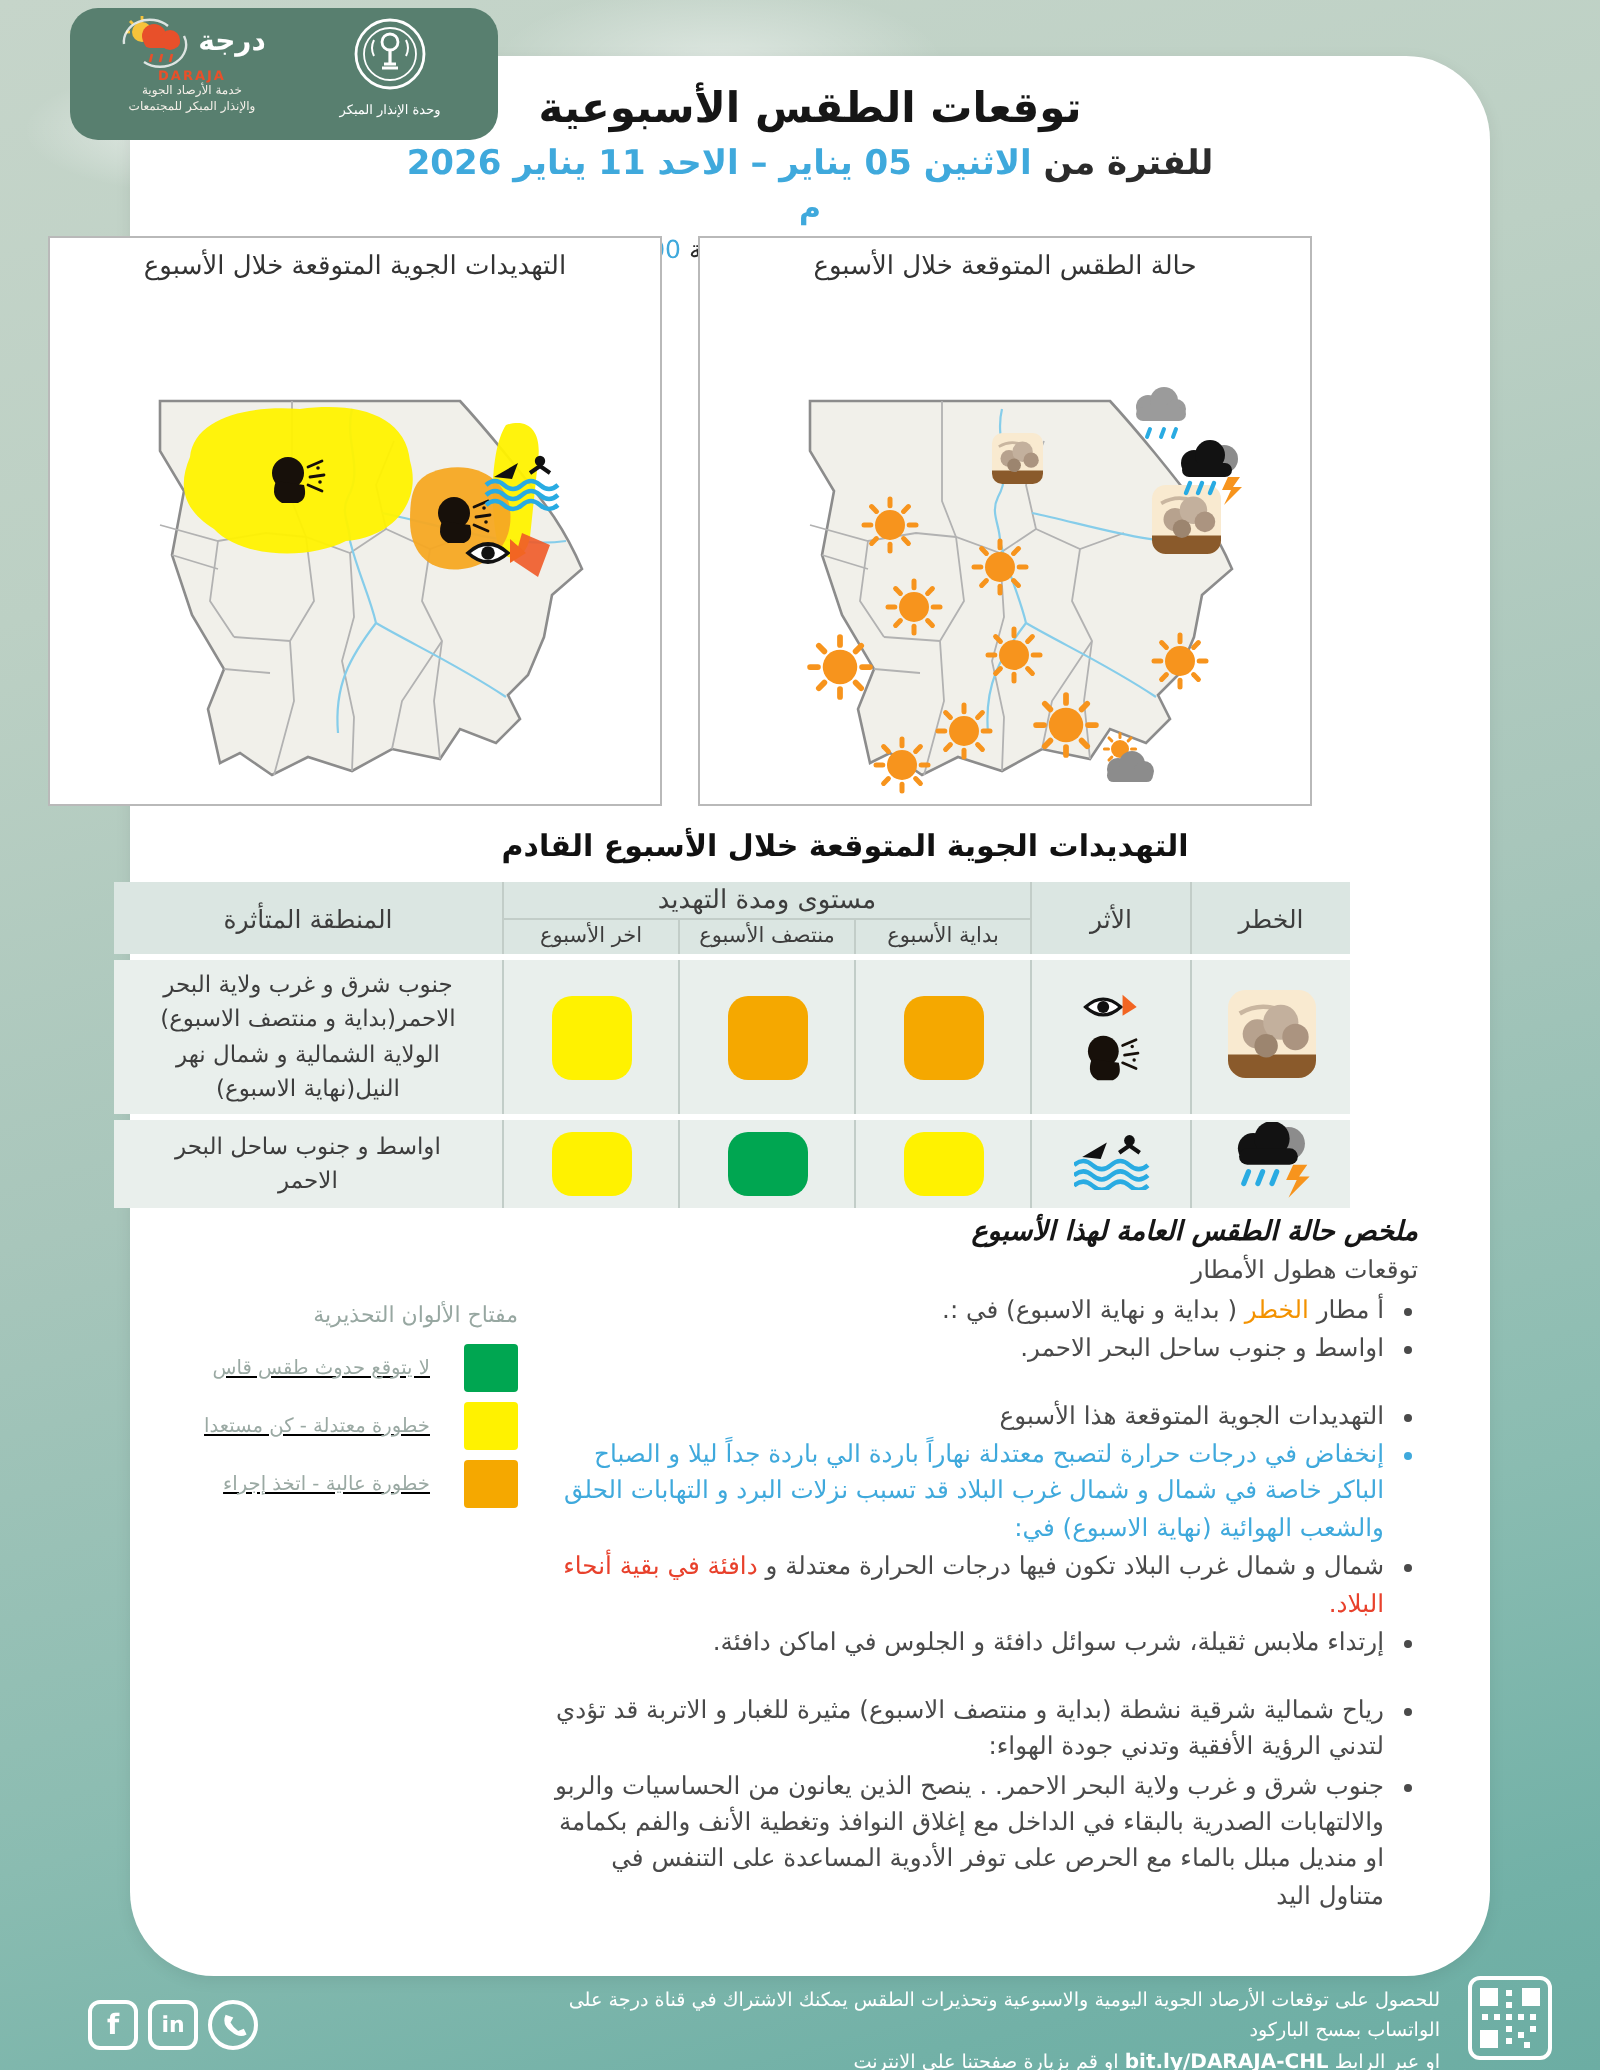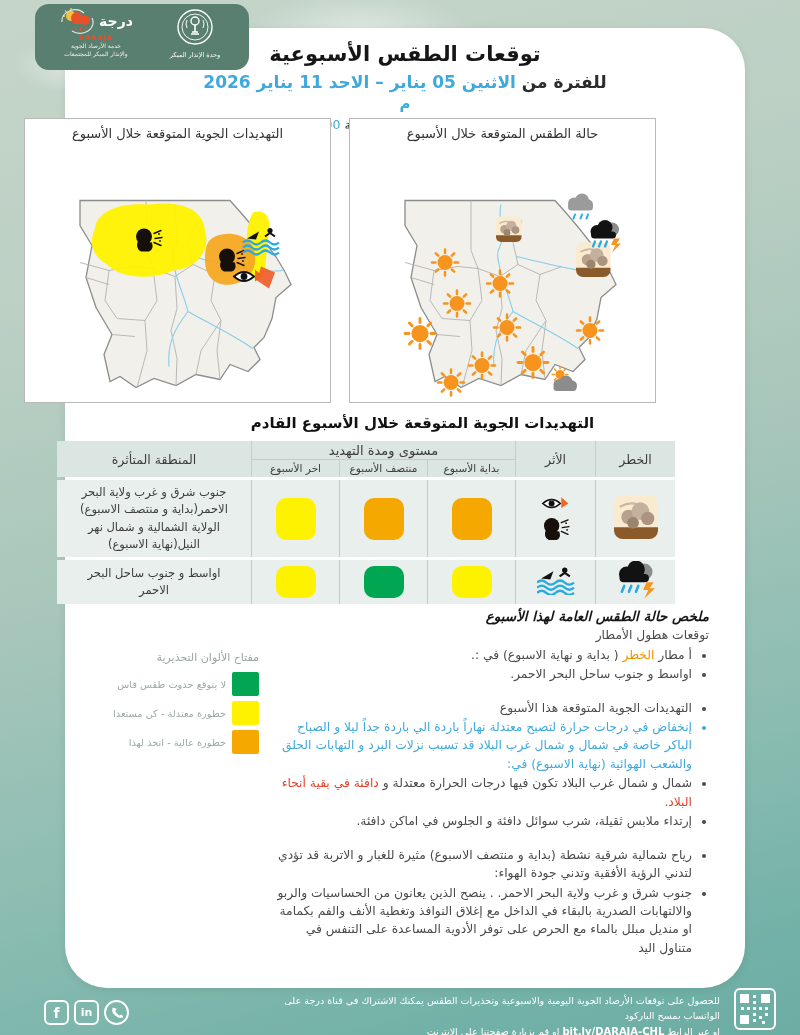--- a/index.html
+++ b/index.html
@@ -62,21 +62,21 @@
   .subs span { flex:1; font-size:10.5px; padding:2px 0 3px; border-left:1px solid #c2cdc8; }
   .subs span:last-child { border-left:none; }
   td.cell-area { font-size:11.5px; line-height:1.5; padding:4px 20px; }
   .lvl { margin:6px auto; border-radius:10px; width:40px; }
   .lvl-tall { height:42px; } .lvl-short { height:32px; }
   .impact-stack { display:flex; flex-direction:column; align-items:center; gap:4px; padding:4px 0; }
 
   
   .legend { position:absolute; top:592px; left:18px; width:176px; direction:rtl;margin-top:31px; }
   .legend-title { font-size:11px; color:#97a7a1; text-align:right; margin-bottom:8px; padding-left:4px;}
-  .legend-row { display:flex; direction:rtl; align-items:center; gap:6px; margin-bottom:5px; }
+  .legend-row { display:flex; direction:rtl; align-items:center; gap:17px; margin-bottom:5px;text-decoration:underline; }
   .legend-sq { width:27px; height:24px; border-radius:2px; flex:0 0 auto; }
   .legend-lbl { font-size:9.8px; color:#9aa9a3; text-align:right; }
 
   
   .summary { position:absolute; top:578px; right:26px; width:434px; direction:rtl;
     text-align:right; font-size:12.3px; color:#4a4a4a; line-height:1.5; }
   .summary-title { font-size:13.5px; font-weight:bold; color:#161616;font-style:italic; }
   .summary ul { list-style:disc; padding-right:17px; margin:1px 0 0; }
   .summary li { margin-bottom:1px; }
   .gap { margin-top:15px; }
@@ -403,21 +403,21 @@
     <div class="legend-row">
       <span class="legend-sq" style="background-color: rgb(0, 166, 81);"></span>
       <span class="legend-lbl">لا يتوقع حدوث طقس قاس</span>
     </div>
     <div class="legend-row">
       <span class="legend-sq" style="background-color: rgb(255, 242, 0);"></span>
       <span class="legend-lbl">خطورة معتدلة - كن مستعدا</span>
     </div>
     <div class="legend-row">
       <span class="legend-sq" style="background-color: rgb(245, 168, 0);"></span>
-      <span class="legend-lbl">خطورة عالية - اتخذ لهذا</span>
+      <span class="legend-lbl">خطورة عالية - اتخذ إجراء</span>
     </div>
   </div>
 
   <div class="summary" style="right:91px; top:606px;">
     <div class="summary-title">ملخص حالة الطقس العامة لهذا الأسبوع</div>
     <div>توقعات هطول الأمطار</div>
     <ul>
       <li><span>أ مطار </span><span class="orange">الخطر</span><span> ( بداية و نهاية الاسبوع) في :.</span></li>
       <li><span>اواسط و جنوب ساحل البحر الاحمر.</span></li>
       <li class="gap"><span>التهديدات الجوية المتوقعة هذا الأسبوع</span></li>

